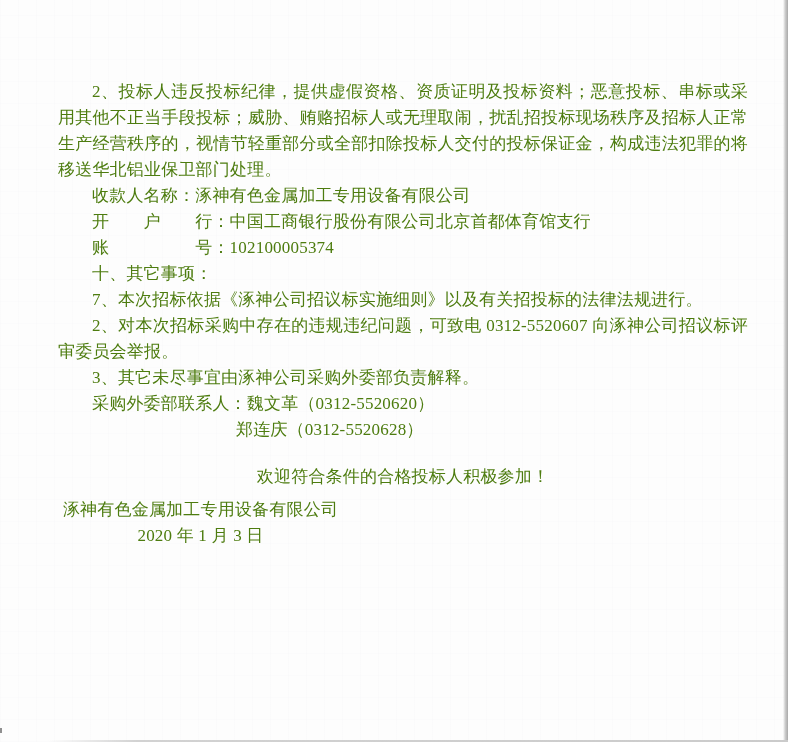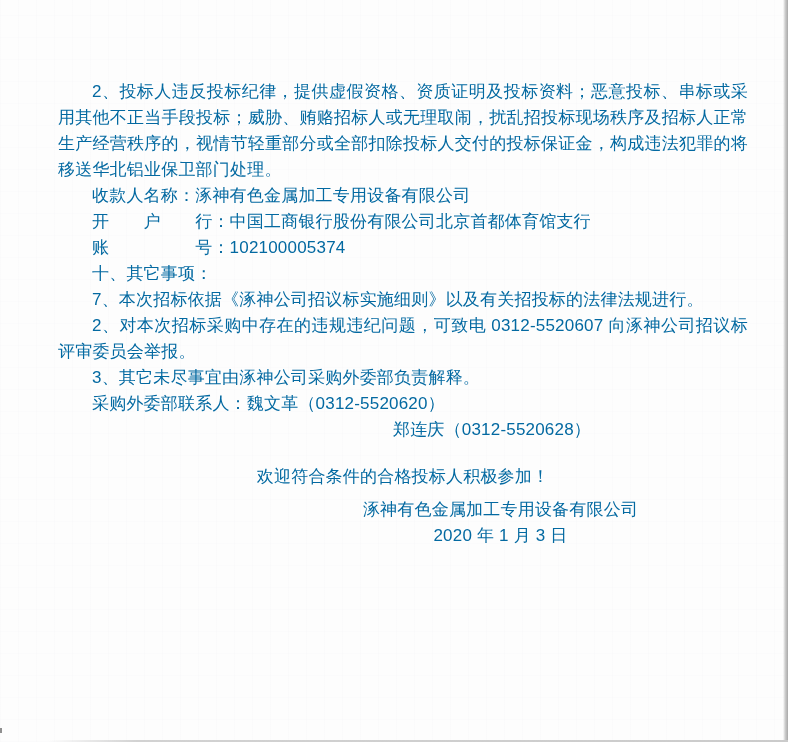--- a/index.html
+++ b/index.html
@@ -6,22 +6,22 @@
     margin: 0;
     padding: 0;
     background: #ffffff;
   }
   .page {
     position: relative;
     width: 788px;
     height: 742px;
     background: #fdfdfd;
     overflow: hidden;
-    font-family: Liberation Sans, sans-serif;
-    color: #0369a1;
+    font-family: Liberation Serif, serif;
+    color: #4d7c0f;
   }
   
   .page::before {
     content: "";
     position: absolute;
     inset: 0;
     background:
       repeating-linear-gradient(90deg, rgba(130,130,165,0.018) 0 1px, rgba(0,0,0,0) 1px 18px),
       repeating-linear-gradient(0deg, rgba(130,130,165,0.014) 0 1px, rgba(0,0,0,0) 1px 22px);
     pointer-events: none;
@@ -37,29 +37,28 @@
     letter-spacing: 0.2px;
   }
   .content p {
     margin: 0;
   }
   .indent {
     text-indent: 34px;
   }
   .contact-second {
     padding-left: 178px;
-    text-align: center;
+    text-align: left;
   }
   .closing {
     margin-top: 21px !important;
     text-align: center;
   }
   .sign-block {
     margin-top: 7px;
-    margin-left: 300px;
     width: 285px;
     text-align: center;
   }
   .sign-block p {
     text-align: center;
   }
   
   .edge-right {
     position: absolute;
     top: 0;

